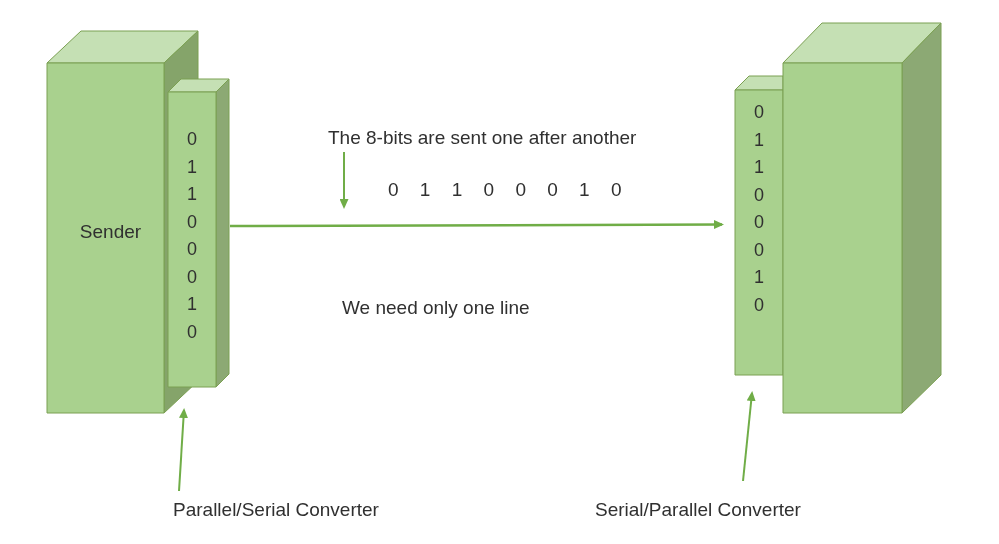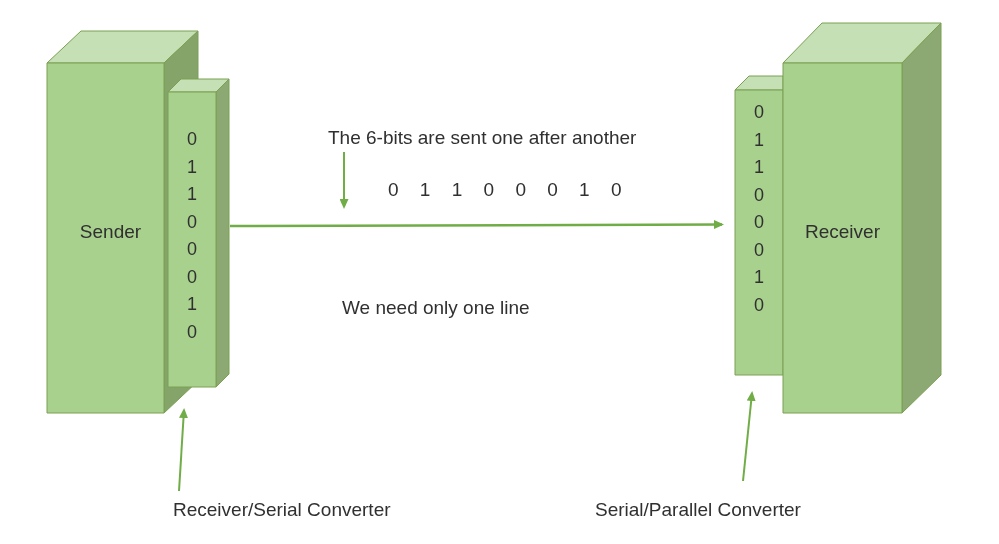--- a/index.html
+++ b/index.html
@@ -57,21 +57,20 @@
     <line class="arrow-line" x1="230" y1="226" x2="722" y2="224.5" stroke-width="2.5" marker-end="url(#ah)"></line>
 
     <line class="arrow-line" x1="344" y1="152" x2="344" y2="207" stroke-width="2" marker-end="url(#ah)"></line>
 
     <line class="arrow-line" x1="179" y1="491" x2="184" y2="410" stroke-width="2" marker-end="url(#ah)"></line>
 
     <line class="arrow-line" x1="743" y1="481" x2="752" y2="393" stroke-width="2" marker-end="url(#ah)"></line>
   </svg>
 
   <div class="txt box-label" style="left:47px;top:221px;width:127px;">Sender</div>
-  <div class="txt box-label" style="left:783px;top:221px;width:119px;">Receiver</div>
 
   <div class="bits-col" style="left:168px;top:126px;width:48px;">
     <span>0</span>
     <span>1</span>
     <span>1</span>
     <span>0</span>
     <span>0</span>
     <span>0</span>
     <span>1</span>
     <span>0</span>
@@ -80,20 +79,20 @@
     <span>0</span>
     <span>1</span>
     <span>1</span>
     <span>0</span>
     <span>0</span>
     <span>0</span>
     <span>1</span>
     <span>0</span>
   </div>
 
-  <div class="txt ann" style="left:328px;top:127px;width:304px;text-align:center;">The 6-bits are sent one after another</div>
+  <div class="txt ann" style="left:328px;top:127px;width:304px;text-align:center;">The 8-bits are sent one after another</div>
   <div class="txt bits-inline" style="left:377px;top:179px;margin-left:11px;">0 1 1 0 0 0 1 0</div>
   <div class="txt ann" style="left:342px;top:297px;">We need only one line</div>
 
-  <div class="txt ann" style="left:173px;top:499px;">Receiver/Serial Converter</div>
+  <div class="txt ann" style="left:173px;top:499px;">Parallel/Serial Converter</div>
   <div class="txt ann" style="left:595px;top:499px;text-align:right;">Serial/Parallel Converter</div>
 
 </div>
 
 </body></html>

